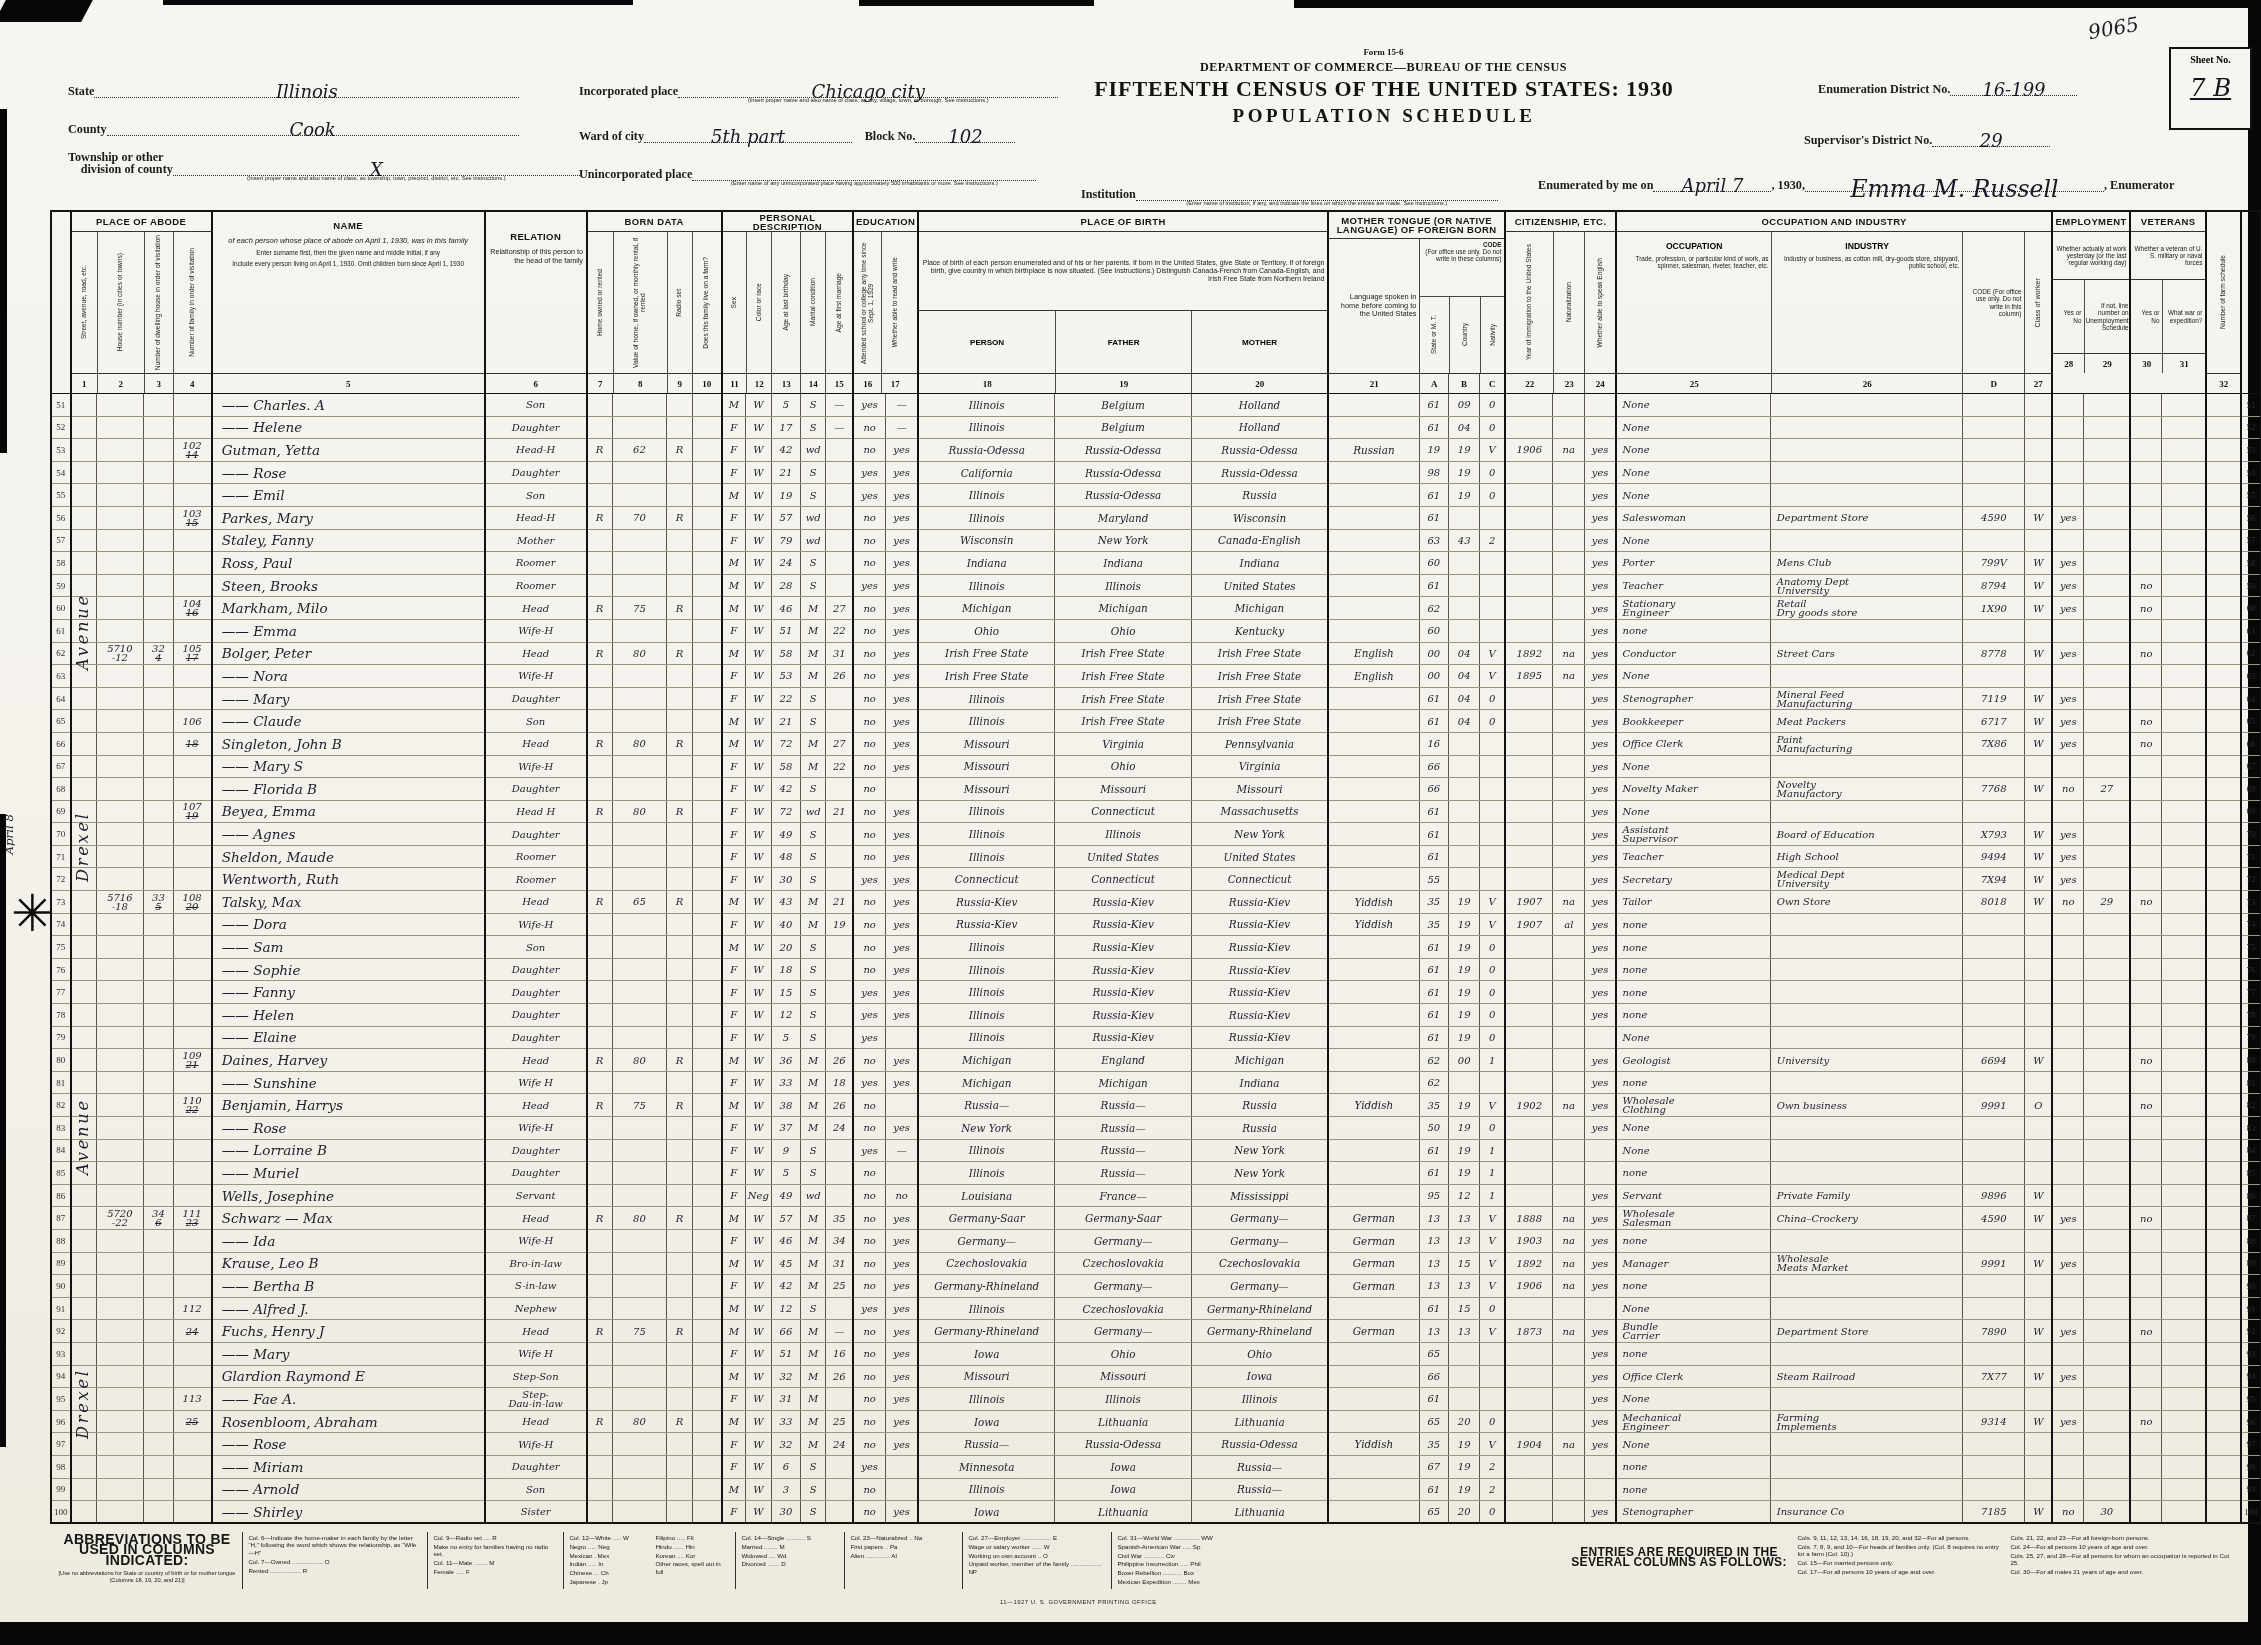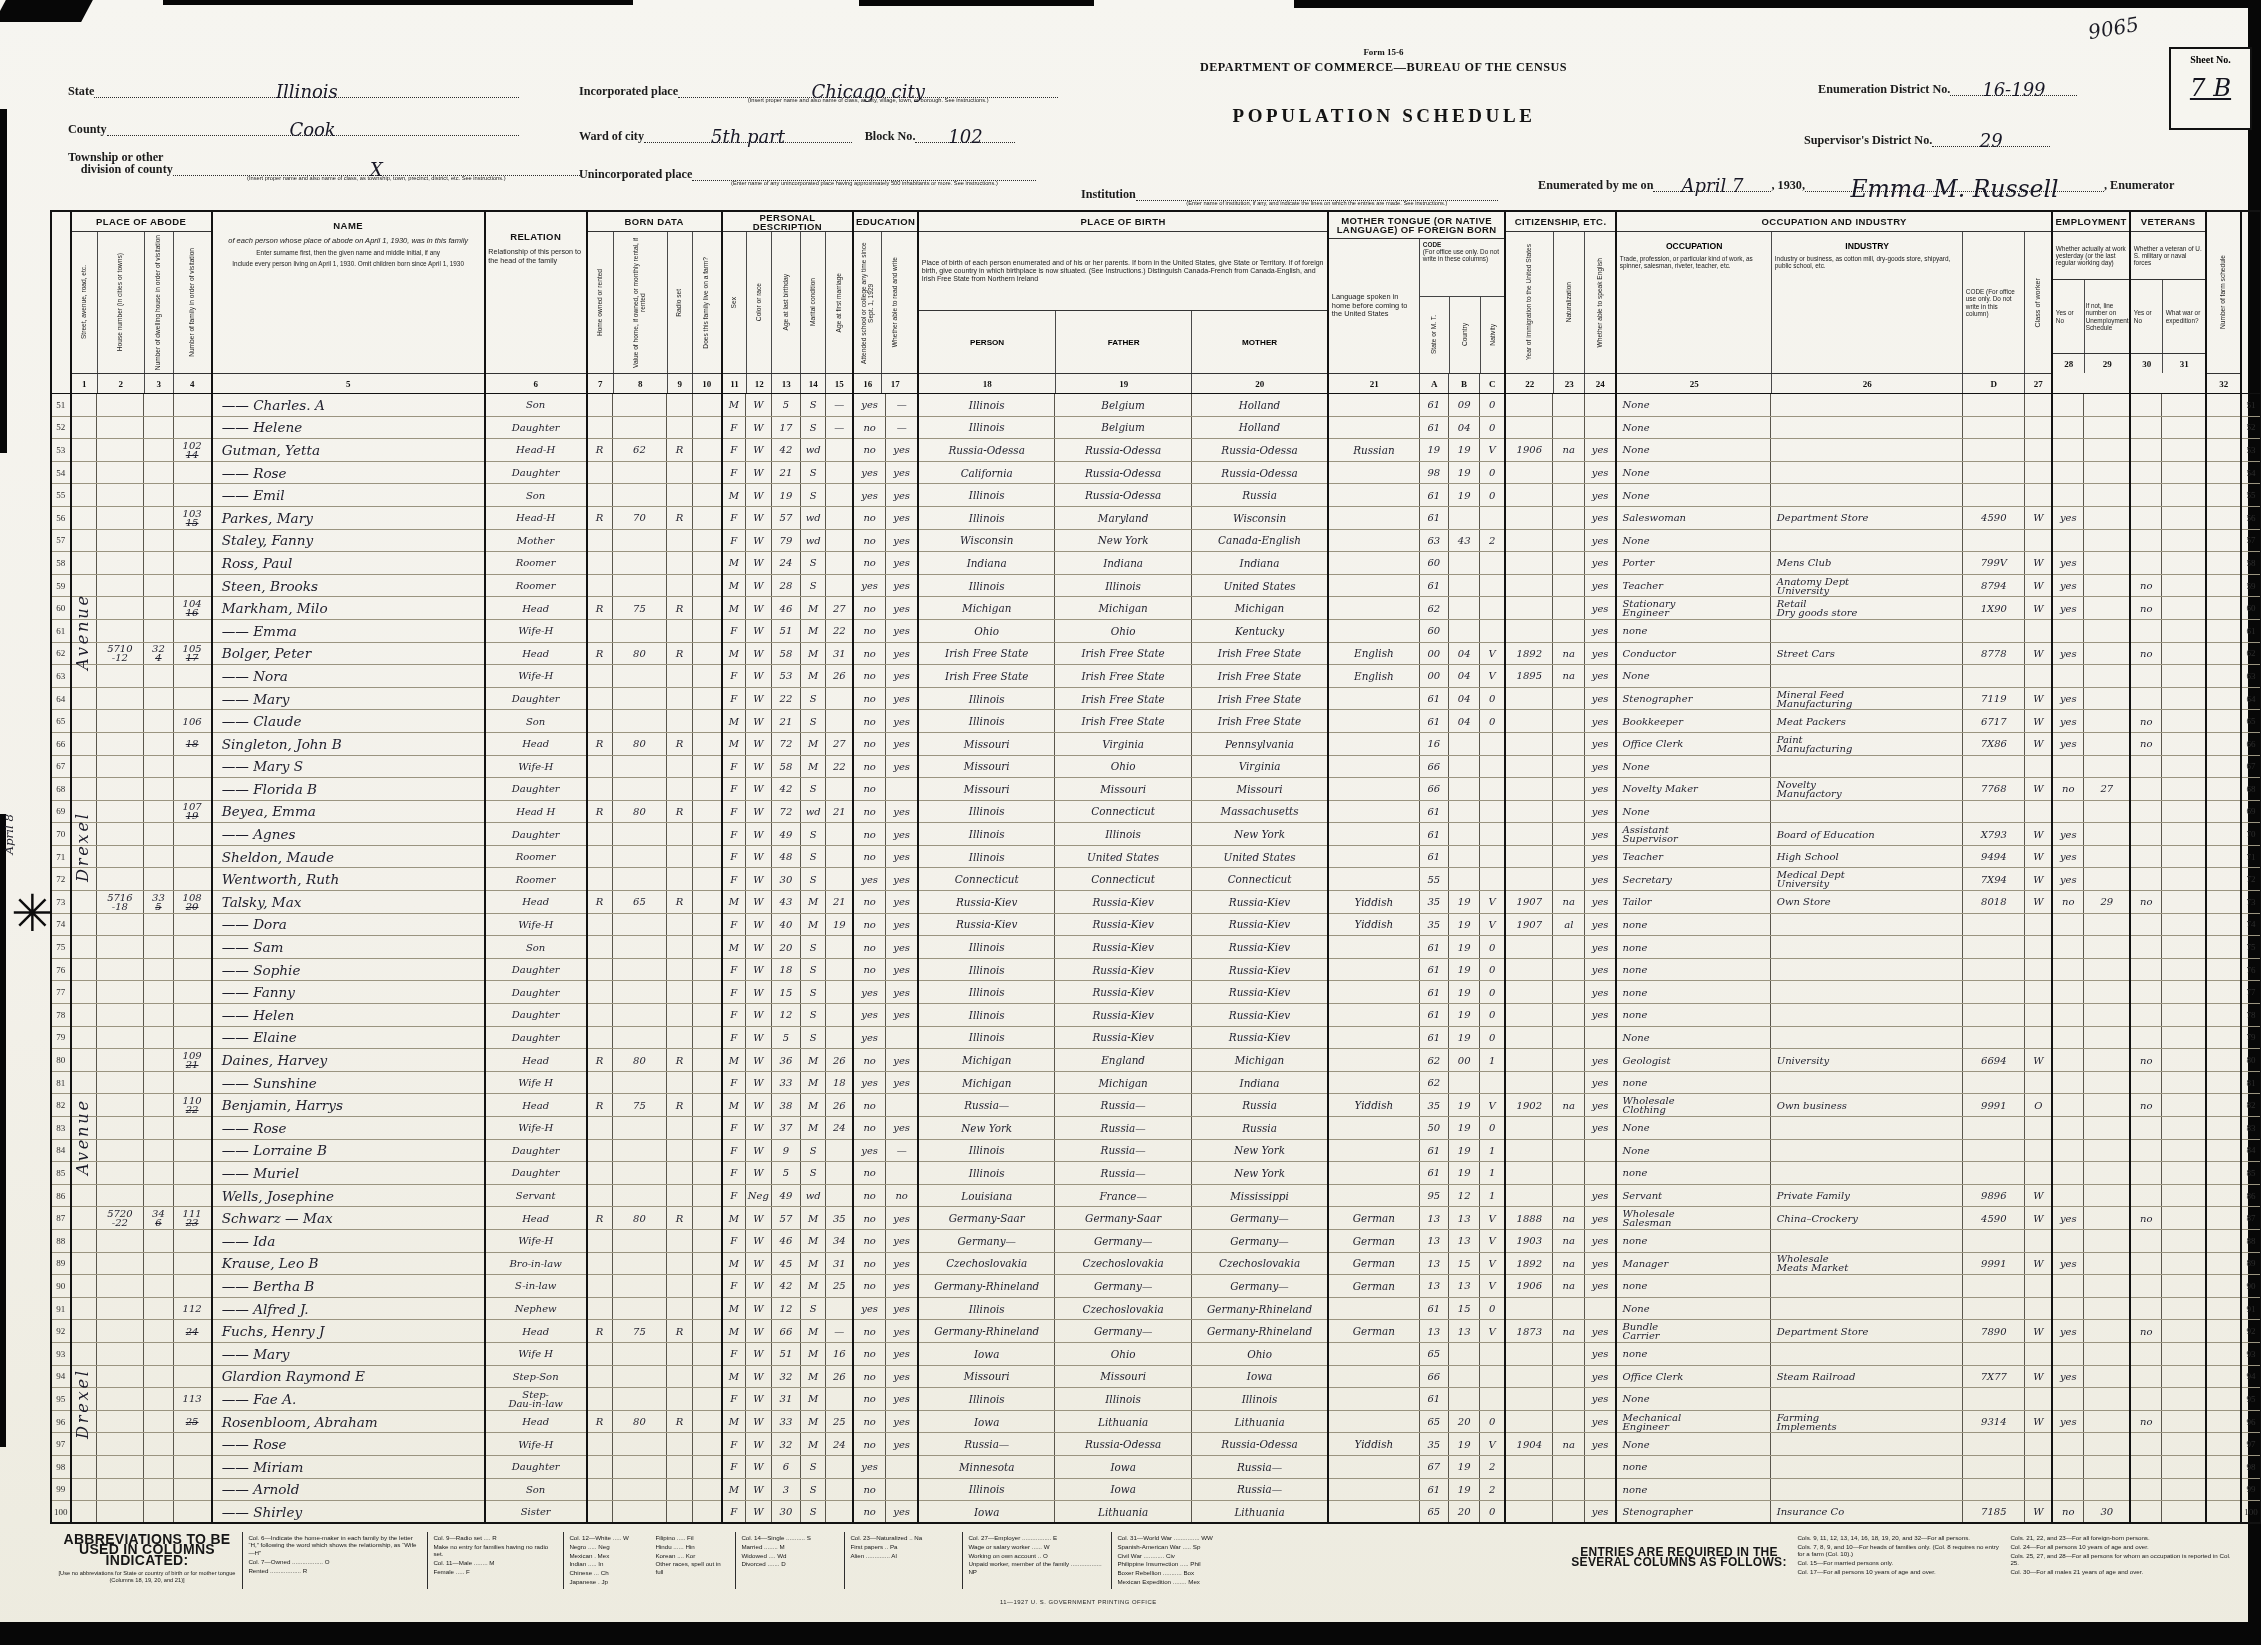--- a/index.html
+++ b/index.html
@@ -24,21 +24,21 @@
   thead th{border:0.9px solid #333;border-left:1.8px solid #121212;border-bottom:1.8px solid #121212;padding:0;vertical-align:top;height:181px;font-weight:normal;overflow:hidden}
   .gt{height:20px;display:flex;align-items:center;justify-content:center;font-weight:bold;font-size:9.5px;letter-spacing:0.4px;color:#131313;border-bottom:0.9px solid #333;text-align:center;line-height:9px;padding:0 1.8px}
   .gb{display:flex;height:141px}
   .gb.noT{height:161px}
   .gc{flex:none;border-left:0.9px solid #4a4a4a;display:flex;align-items:center;justify-content:center;overflow:hidden;position:relative}
   .gc:first-child{border-left:none}
   .vl{writing-mode:vertical-rl;transform:rotate(180deg);font-size:6.6px;line-height:6.9px;color:#1d1d1d;text-align:center;max-height:136px}
   .gn{display:flex;height:20px;border-top:0.9px solid #333}
   .nc{flex:none;border-left:0.9px solid #4a4a4a;display:flex;align-items:center;justify-content:center;font-family:"Liberation Serif",serif;font-weight:bold;font-size:9px;color:#121212}
   .nc:first-child{border-left:none}
-  .desc{font-size:6.4px;line-height:7.2px;color:#191919;text-align:left;padding:1.8px 2.7px}
+  .desc{font-size:6.4px;line-height:7.2px;color:#191919;text-align:right;padding:1.8px 2.7px}
   .subt{font-weight:bold;font-size:8.6px;text-align:center;margin-bottom:1.8px}
   .stack{display:flex;flex-direction:column;align-items:center;justify-content:flex-start;width:100%;height:100%}
   tbody td{border-right:0.9px solid #5a564c;border-bottom:0.9px solid #9a9480;height:22.6px;padding:0 1.8px;text-align:center;vertical-align:middle;overflow:hidden}
   td.gl,th.gl{border-left:2px solid #121212}
   .lnc{font-family:"Liberation Serif",serif;font-size:9px;color:#2d2d2d;text-align:center}
   .hw{font-family:"DejaVu Serif",serif;font-style:italic;color:#1d1d2b;font-size:11.8px;white-space:nowrap}
   td.nmc{text-align:left;padding-left:9px;font-size:13.6px}
   td.pobc{font-size:10.4px}
   td.occ{font-size:10px;text-align:left;padding-left:5.4px}
   td.sm{font-size:10px}
@@ -119,20 +119,21 @@
   <div class="fld" style="left:1538px;top:170px">
     <span class="fl">Enumerated by me on</span>
     <span class="fline" style="width:118px"><span class="fv">April 7</span></span>
     <span class="fl">, 1930,</span>
     <span class="fline" style="width:299px"><span class="fv" style="font-size:23.5px">Emma M. Russell</span></span>
     <span class="fl">, Enumerator</span>
   </div>
 
   <div class="ctr" style="left:1067px;top:47px;width:633px;font-size:9px;font-weight:bold">Form 15-6</div>
   <div class="ctr" style="left:1067px;top:60px;width:633px;font-size:12.2px;font-weight:bold;letter-spacing:0.5px">DEPARTMENT OF COMMERCE—BUREAU OF THE CENSUS</div>
+  <div class="ctr" style="left:1022px;top:76px;width:724px;font-size:22px;font-weight:bold;letter-spacing:0.9px">FIFTEENTH CENSUS OF THE UNITED STATES:  1930</div>
   <div class="ctr" style="left:1022px;top:105px;width:724px;font-size:19px;font-weight:bold;letter-spacing:3.6px">POPULATION SCHEDULE</div>
 
   <div class="fld" style="left:1818px;top:74px">
     <span class="fl">Enumeration District No.</span>
     <span class="fline" style="width:127px"><span class="fv">16-199</span></span>
   </div>
   <div class="fld" style="left:1804px;top:125px">
     <span class="fl">Supervisor's District No.</span>
     <span class="fline" style="width:118px"><span class="fv">29</span></span>
   </div>

